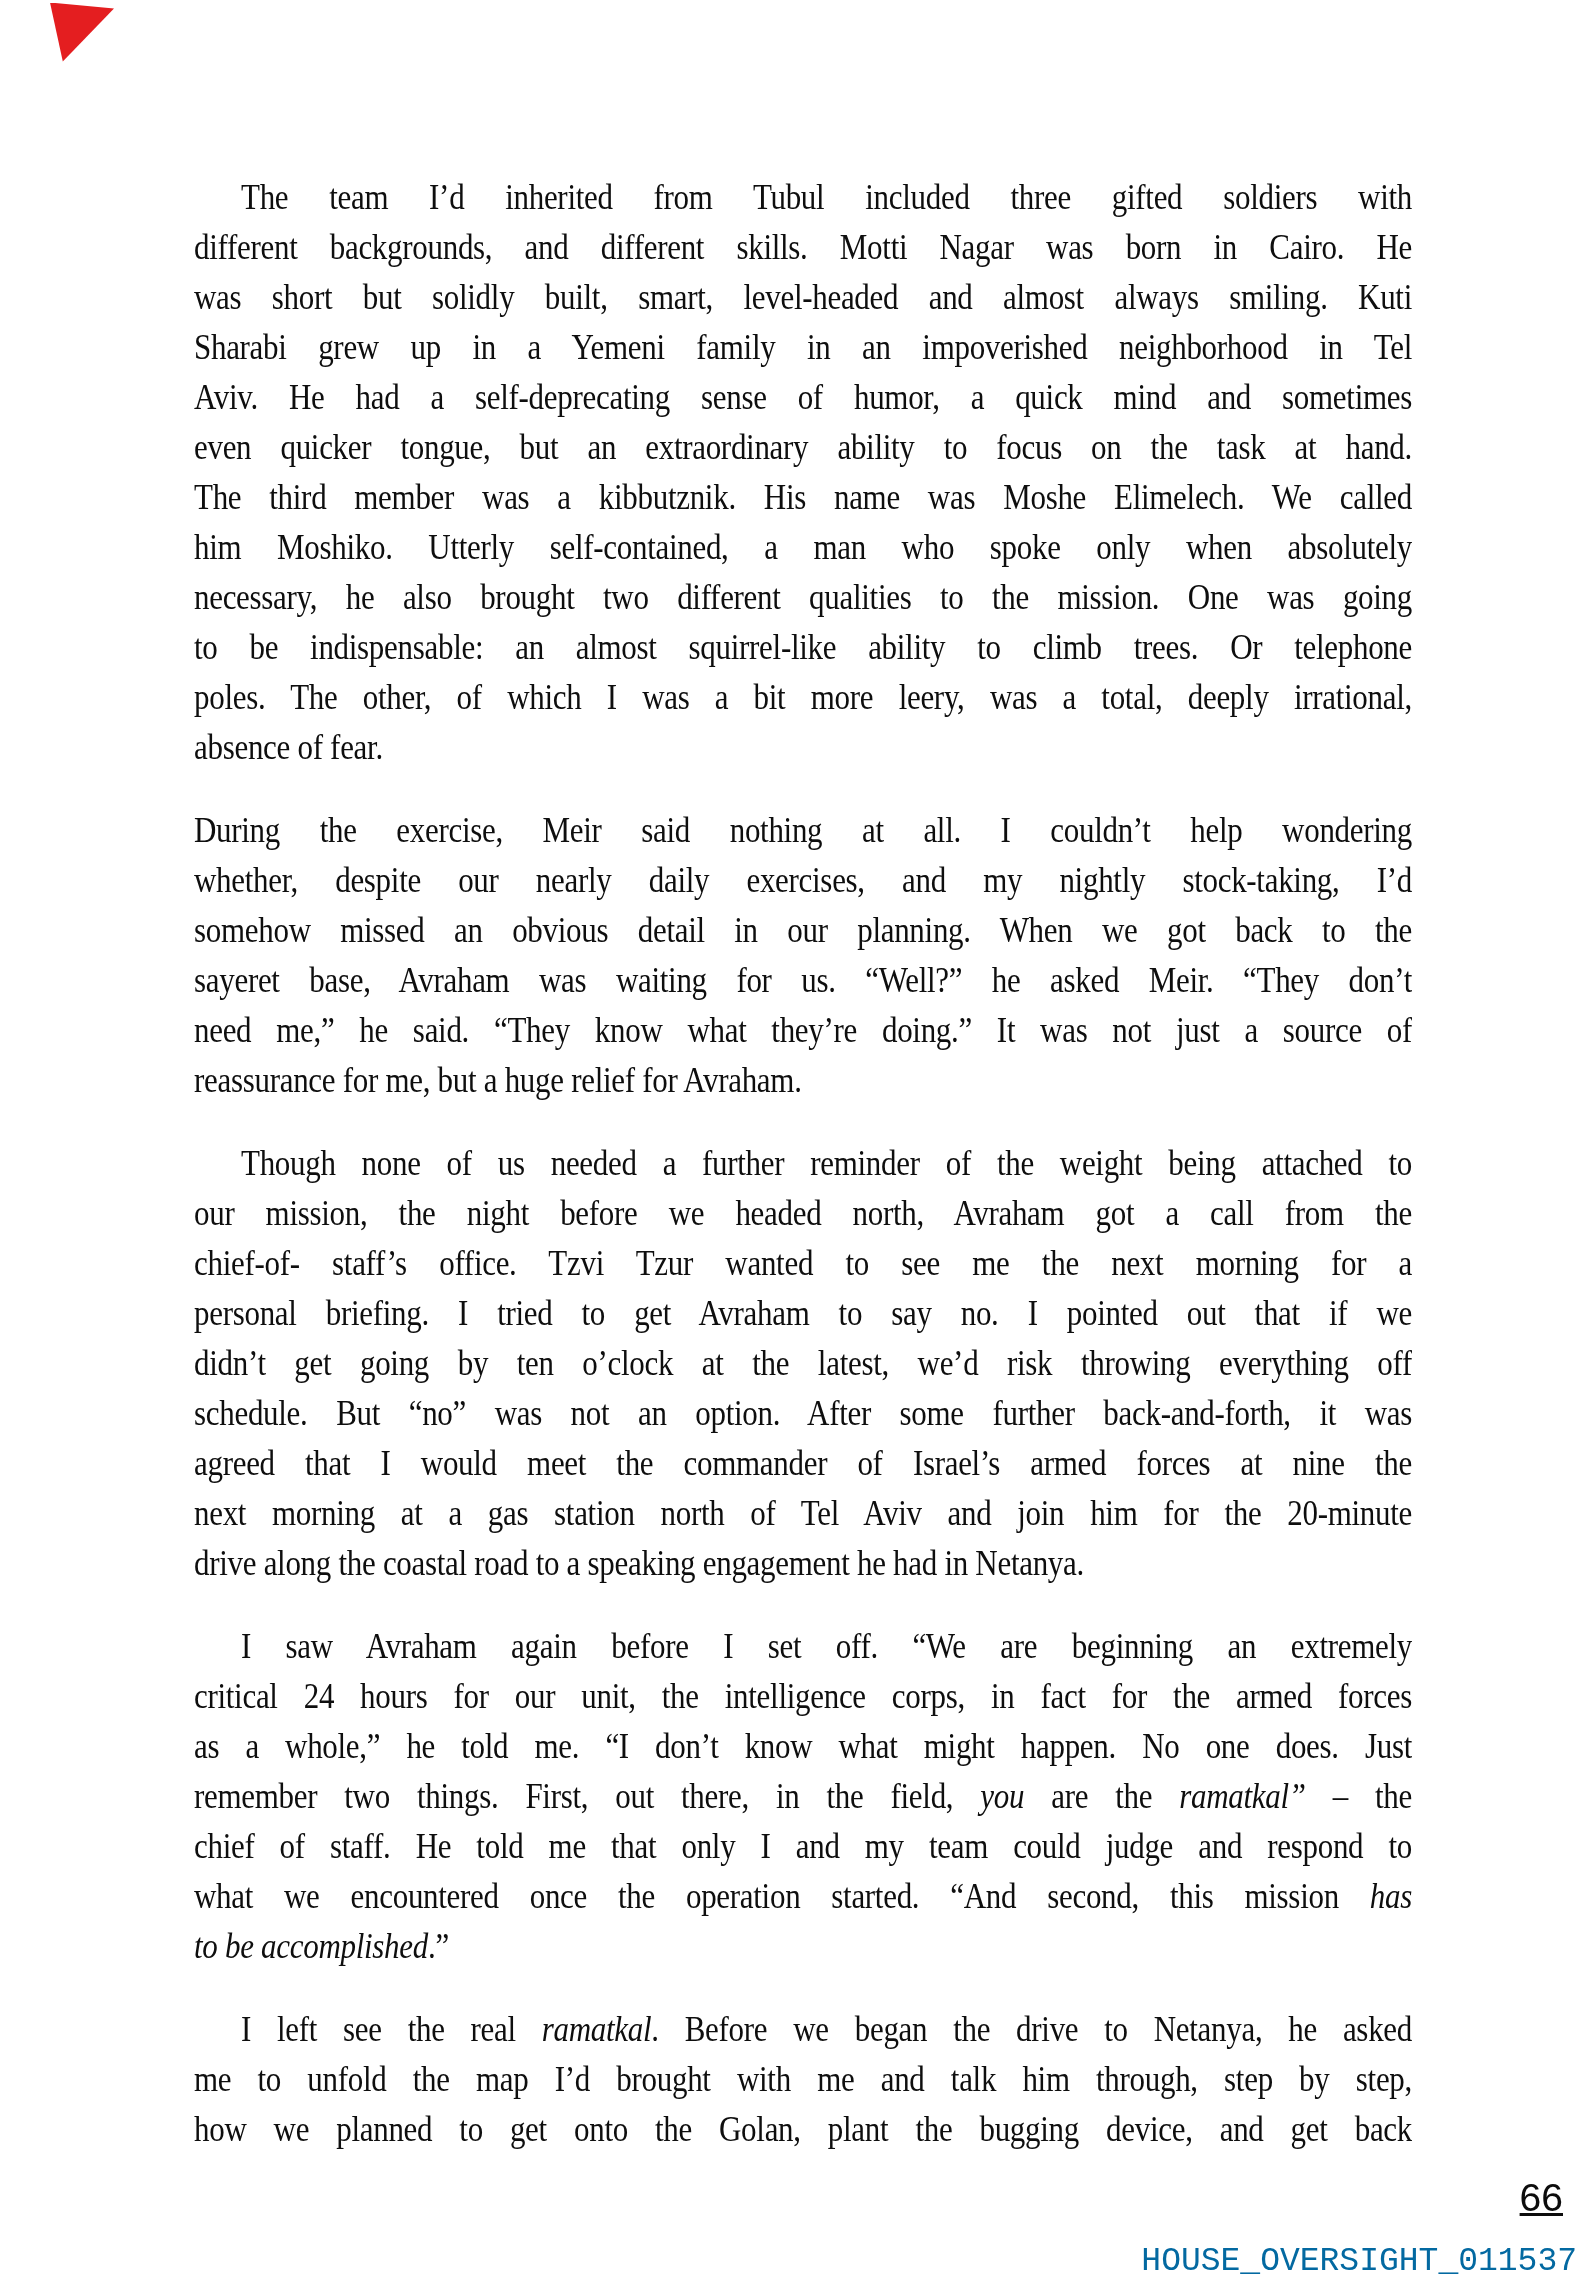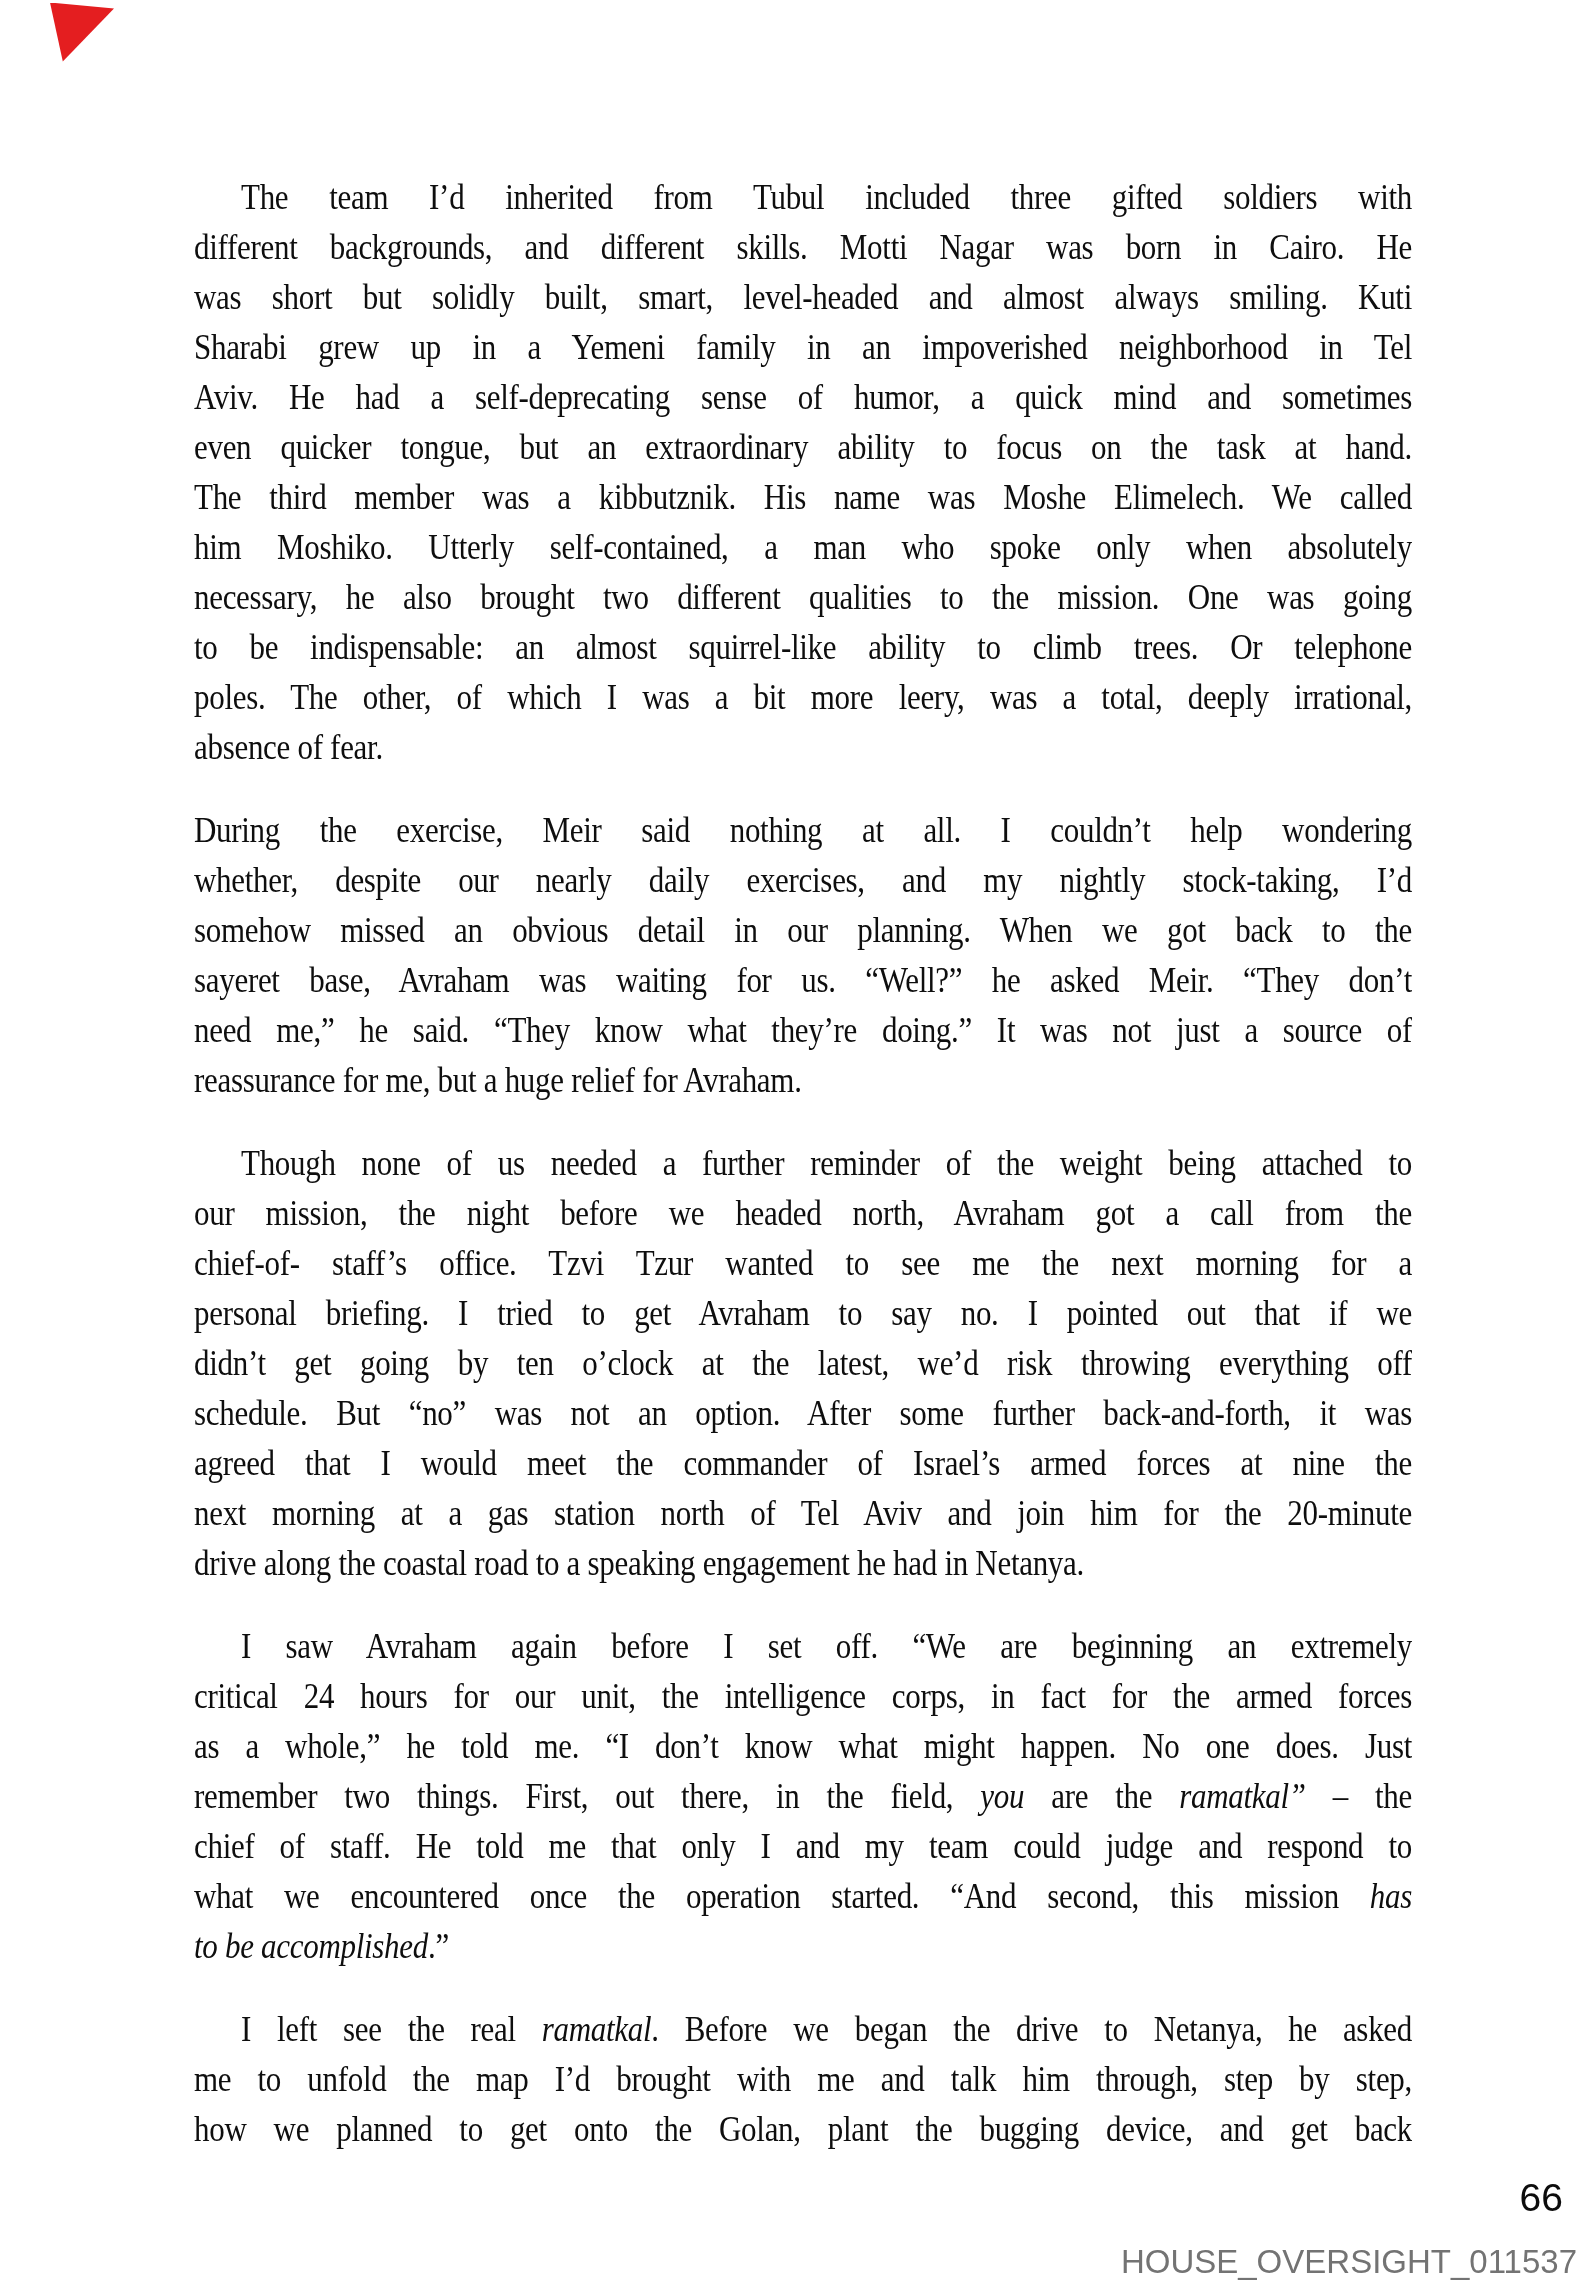--- a/index.html
+++ b/index.html
@@ -59,30 +59,31 @@
 
   
   .page-number {
     position: absolute;
     top: 2177px;
     right: 28px;
     font-family: "Liberation Sans", "DejaVu Sans", sans-serif;
     font-size: 39px;
     line-height: 41px;
     color: #0c0c0c;
+    text-decoration: underline;
   }
   .bates-stamp {
     position: absolute;
     top: 2244px;
     right: 14px;
-    font-family: Liberation Sans, sans-serif;
+    font-family: Liberation Mono, monospace;
     font-size: 33px;
     line-height: 36px;
     letter-spacing: 0px;
-    color: #737373;
+    color: #0369a1;
   }
 </style>
 </head>
 <body>
 
 <div class="corner-mark" style="background: rgb(228, 30, 32);"></div>
 
 <main class="page-text">
     <div class="para indent">
       <div class="line just"><span>The team I’d inherited from Tubul included three gifted soldiers with</span></div>

